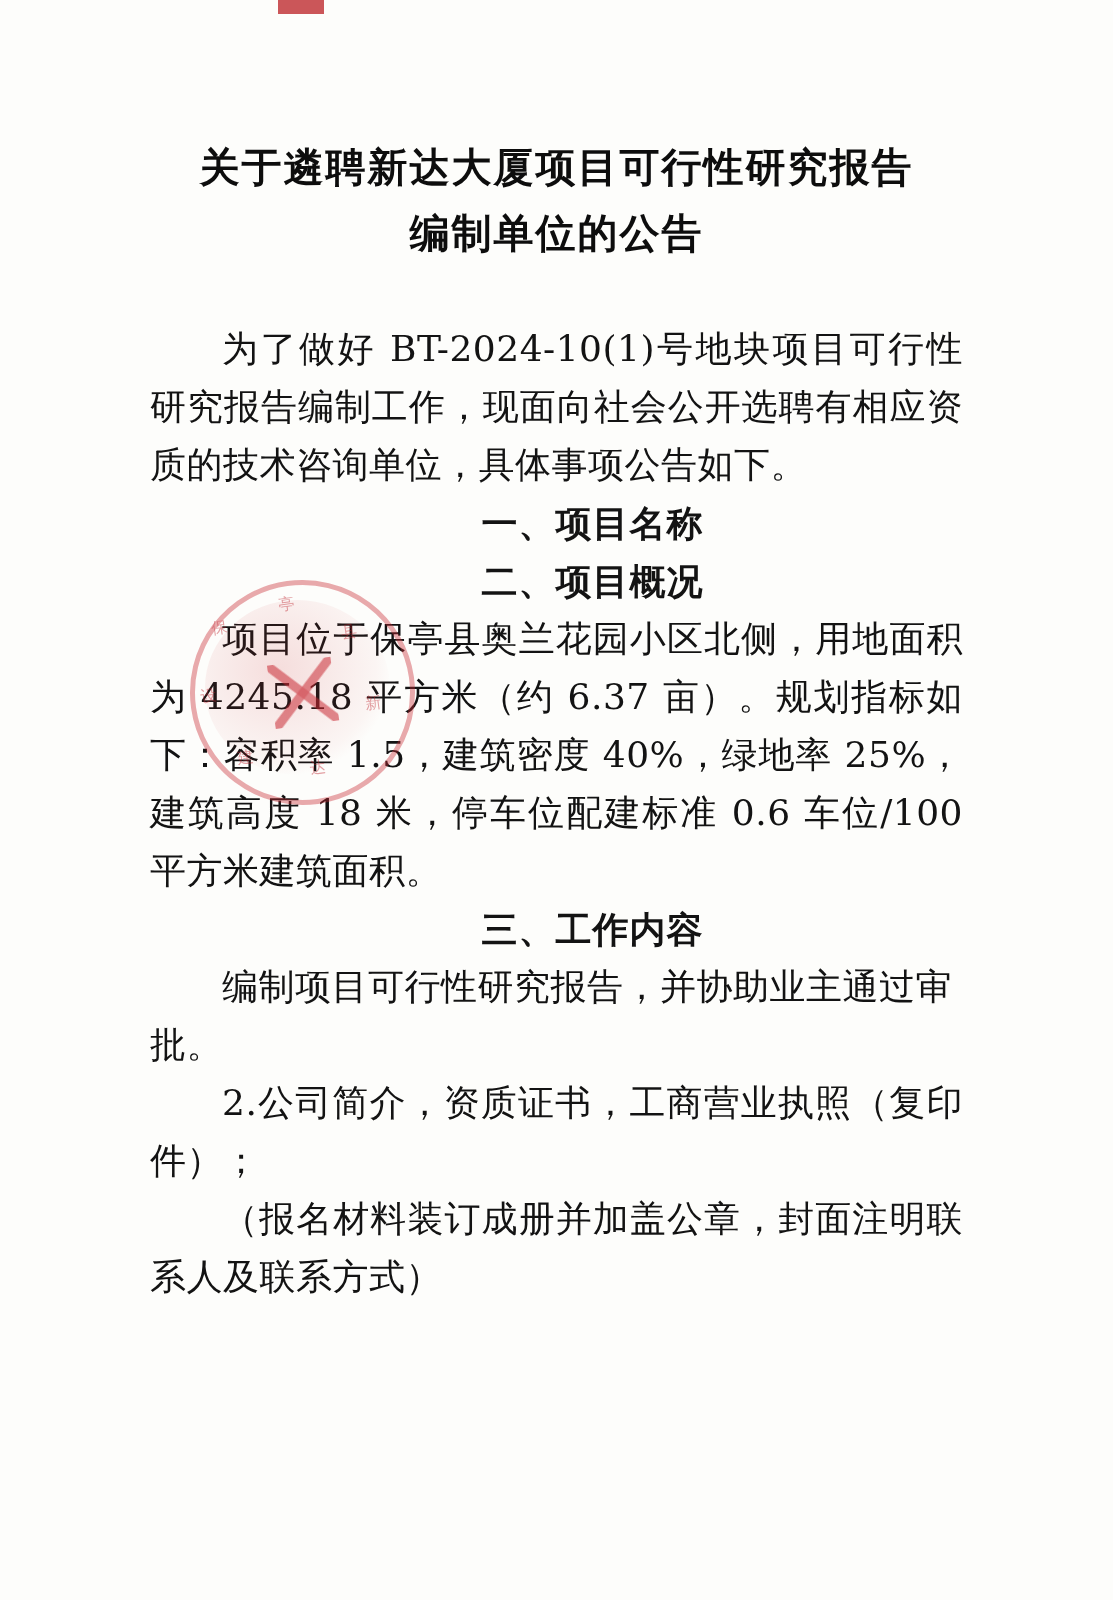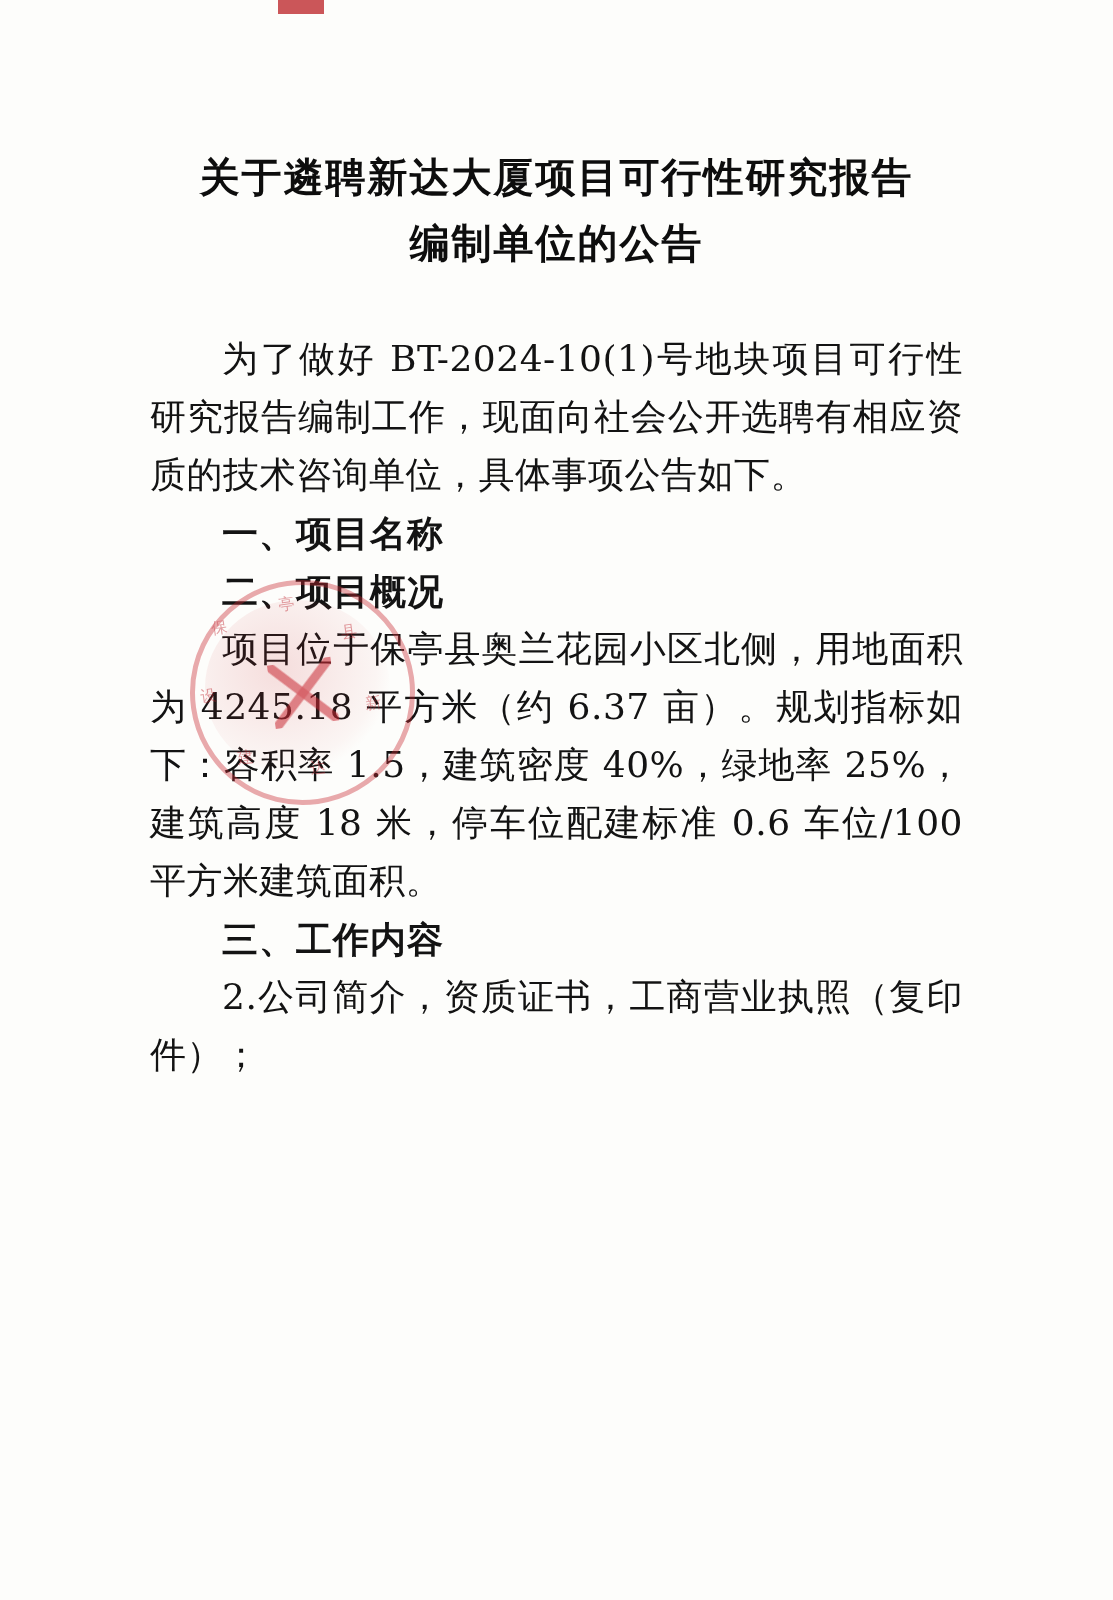--- a/index.html
+++ b/index.html
@@ -30,21 +30,21 @@
     left: 278px;
     width: 46px;
     height: 14px;
     background: #c2383c;
     opacity: 0.85;
   }
 
   .content {
     position: absolute;
     left: 150px;
-    top: 14px;
+    top: 4px;
     width: 813px;
   }
 
   .doc-title {
     margin-top: 130px;
     text-align: center;
     font-family: "DejaVu Serif", "Liberation Serif", serif;
     font-weight: bold;
     font-size: 40px;
     line-height: 66px;
@@ -67,20 +67,21 @@
     margin: 0;
     text-indent: 2em;
     text-align: justify;
     text-justify: inter-ideograph;
   }
   p.heading {
     margin: 0;
     text-indent: 2em;
     font-weight: bold;
     letter-spacing: 1px;
+    text-align: center;
   }
   p.sub {
     margin: 0;
     text-indent: 2em;
   }
 
   
   .seal {
     position: absolute;
     left: 190px;
@@ -156,22 +157,24 @@
     <div class="body-block">
 
       <p class="para">为了做好 BT-2024-10(1)号地块项目可行性研究报告编制工作，现面向社会公开选聘有相应资质的技术咨询单位，具体事项公告如下。</p>
 
       <p class="heading">一、项目名称</p>
 
       <p class="heading">二、项目概况</p>
       <p class="para">项目位于保亭县奥兰花园小区北侧，用地面积为 4245.18 平方米（约 6.37 亩）。规划指标如下：容积率 1.5，建筑密度 40%，绿地率 25%，建筑高度 18 米，停车位配建标准 0.6 车位/100 平方米建筑面积。</p>
 
       <p class="heading">三、工作内容</p>
+      <p class="sub">编制项目可行性研究报告，并协助业主通过审批。</p>
 
       <p class="para">2.公司简介，资质证书，工商营业执照（复印件）；</p>
+      <p class="para">（报名材料装订成册并加盖公章，封面注明联系人及联系方式）</p>
 
     </div>
   </div>
 
   <div class="seal-smudge"></div>
   <div class="seal">
     <div class="seal-text">
       <span class="t1">保</span>
       <span class="t2">亭</span>
       <span class="t3">县</span>

